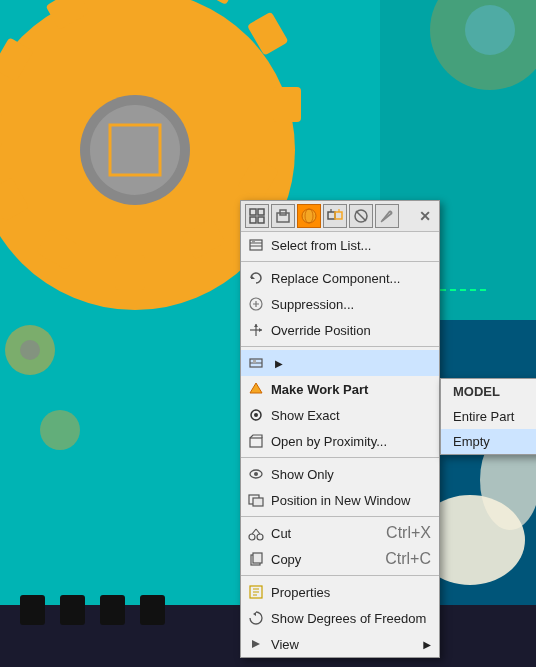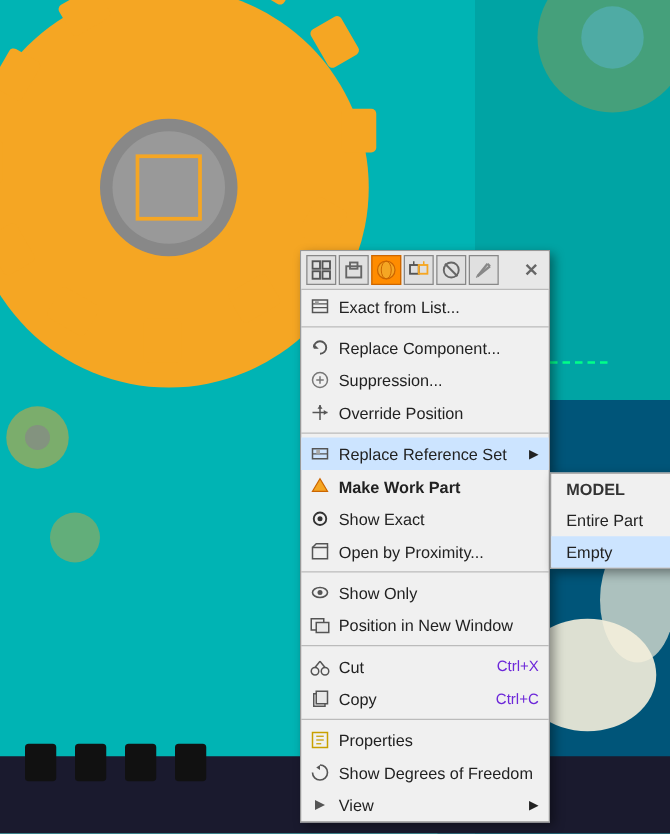--- a/index.html
+++ b/index.html
@@ -100,22 +100,22 @@
       font-size: 12px;
       flex-shrink: 0;
     }
 
     .menu-item .menu-label {
       flex: 1;
     }
 
     .menu-item .menu-shortcut {
       margin-left: 20px;
-      color: #6d28d9;
-      font-size: 12px;
+      color: #737373;
+      font-size: 16px;
     }
 
     .menu-item .menu-arrow {
       margin-left: 4px;
       font-size: 10px;
     }
 
     .menu-separator {
       height: 1px;
       background: #bbb;
@@ -265,21 +265,21 @@
 
     <div class="menu-item">
       <span class="menu-icon icon-list">
         <svg width="16" height="16">
           <rect x="2" y="3" width="12" height="10" fill="none" stroke="#555" stroke-width="1.2"></rect>
           <line x1="2" y1="6" x2="14" y2="6" stroke="#555" stroke-width="1"></line>
           <line x1="2" y1="9" x2="14" y2="9" stroke="#555" stroke-width="1"></line>
           <rect x="4" y="4" width="3" height="2" fill="#999"></rect>
         </svg>
       </span>
-      <span class="menu-label">Exact from List...</span>
+      <span class="menu-label">Select from List...</span>
     </div>
 
     <div class="menu-separator"></div>
 
     <div class="menu-item">
       <span class="menu-icon">
         <svg width="16" height="16">
           <path d="M3,8 A5,5 0 1,1 8,13" fill="none" stroke="#555" stroke-width="1.5"></path>
           <polygon points="3,5 3,9 7,9" fill="#555"></polygon>
         </svg>
@@ -313,21 +313,20 @@
     <div class="menu-separator"></div>
 
     <div class="menu-item active-submenu" style="background:#cce4ff;">
       <span class="menu-icon">
         <svg width="16" height="16">
           <rect x="2" y="4" width="12" height="8" fill="none" stroke="#555" stroke-width="1.2"></rect>
           <line x1="2" y1="8" x2="14" y2="8" stroke="#555" stroke-width="1"></line>
           <rect x="5" y="5" width="3" height="3" fill="#aaa"></rect>
         </svg>
       </span>
-      <span class="menu-label">Replace Reference Set</span>
       <span class="menu-arrow">▶</span>
     </div>
 
     <div class="menu-item bold-item">
       <span class="menu-icon icon-makework">
         <svg width="16" height="16">
           <polygon points="8,2 14,12 2,12" fill="#f5a623" stroke="#cc6600" stroke-width="1"></polygon>
         </svg>
       </span>
       <span class="menu-label">Make Work Part</span>

